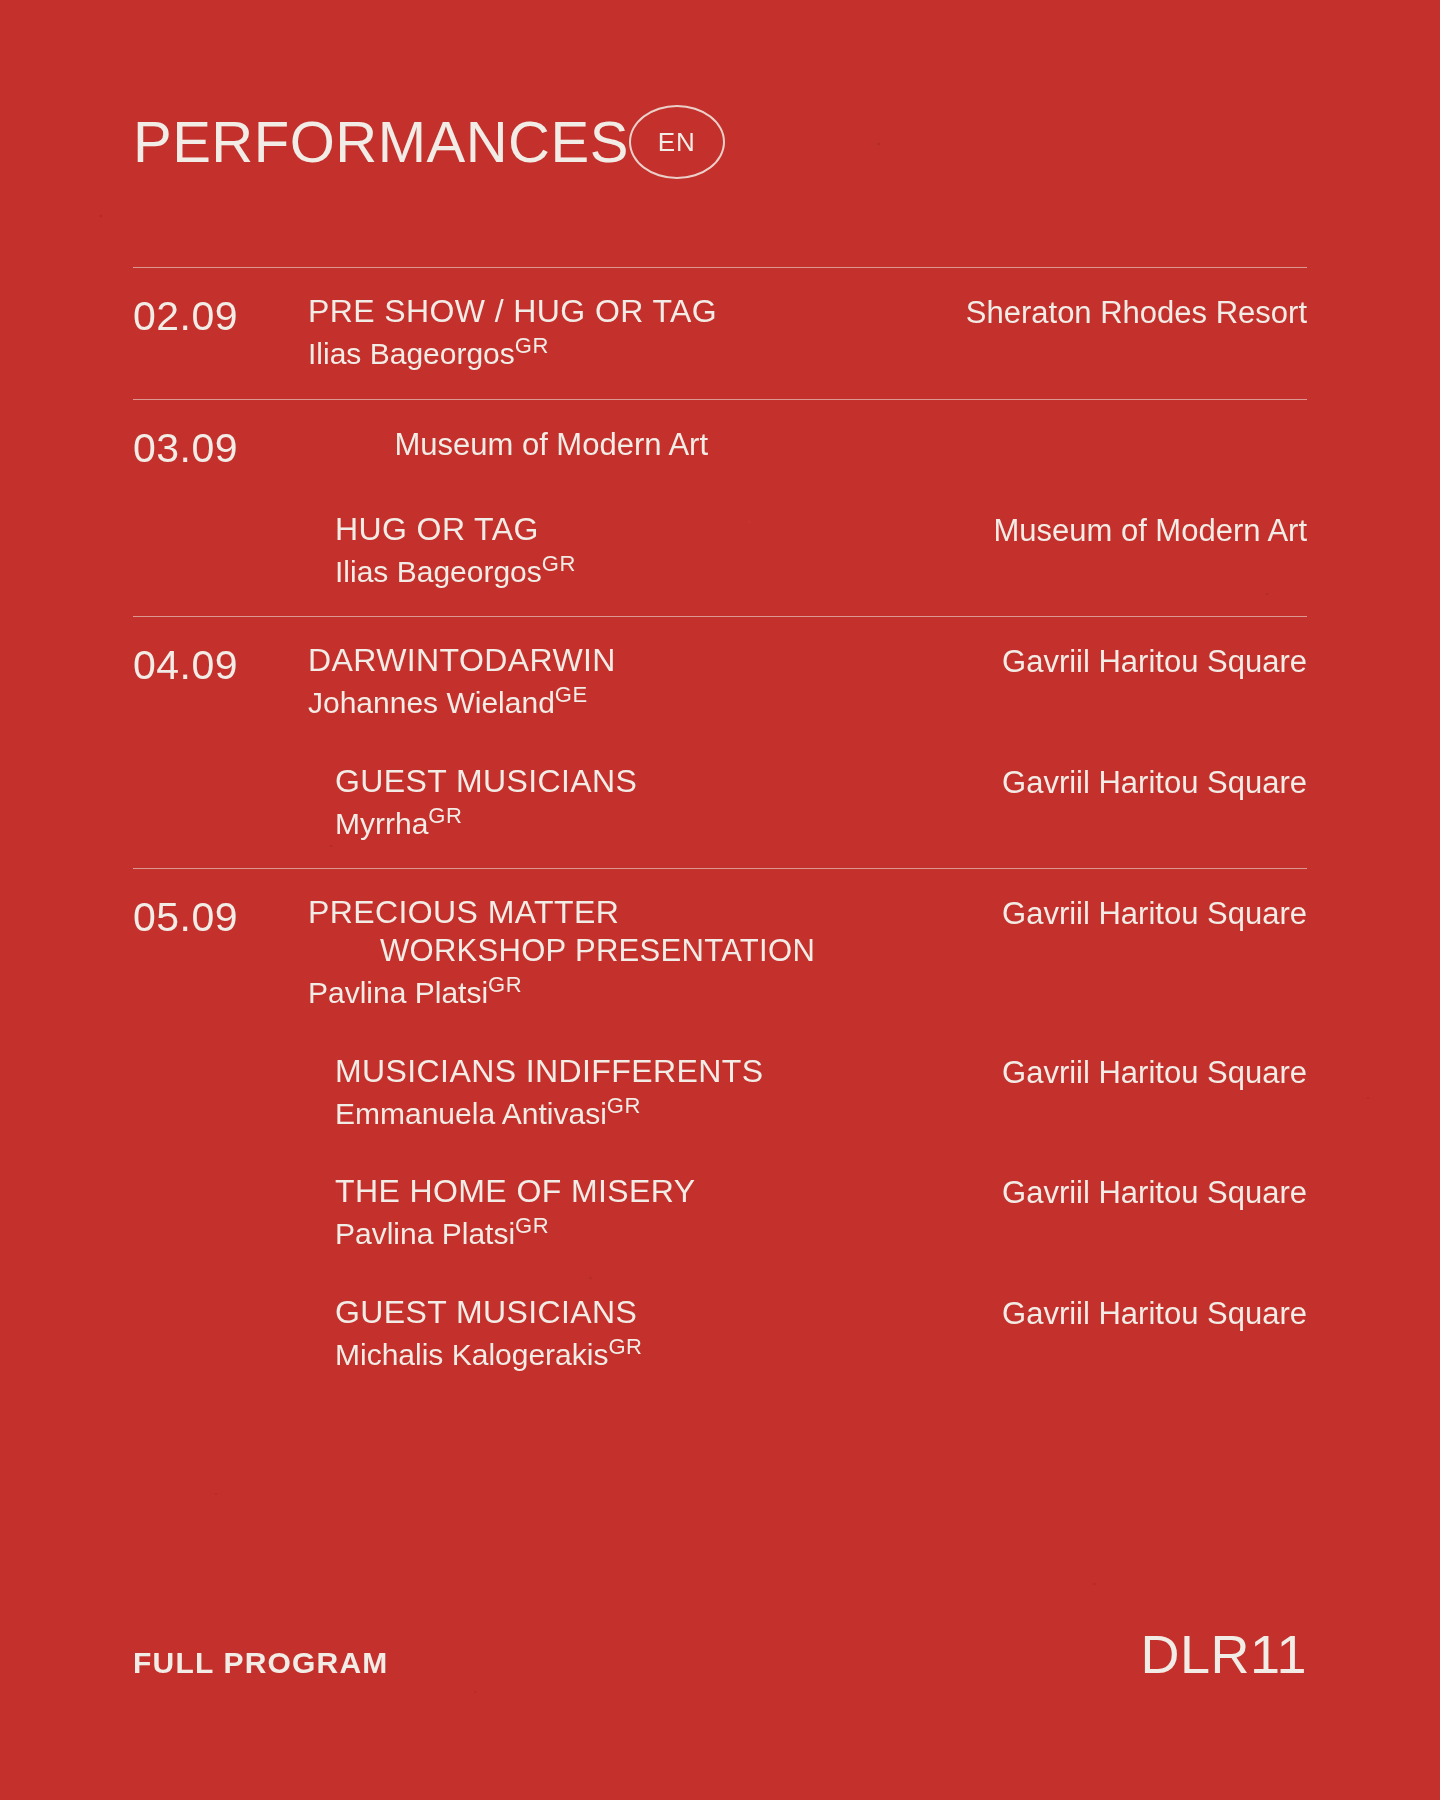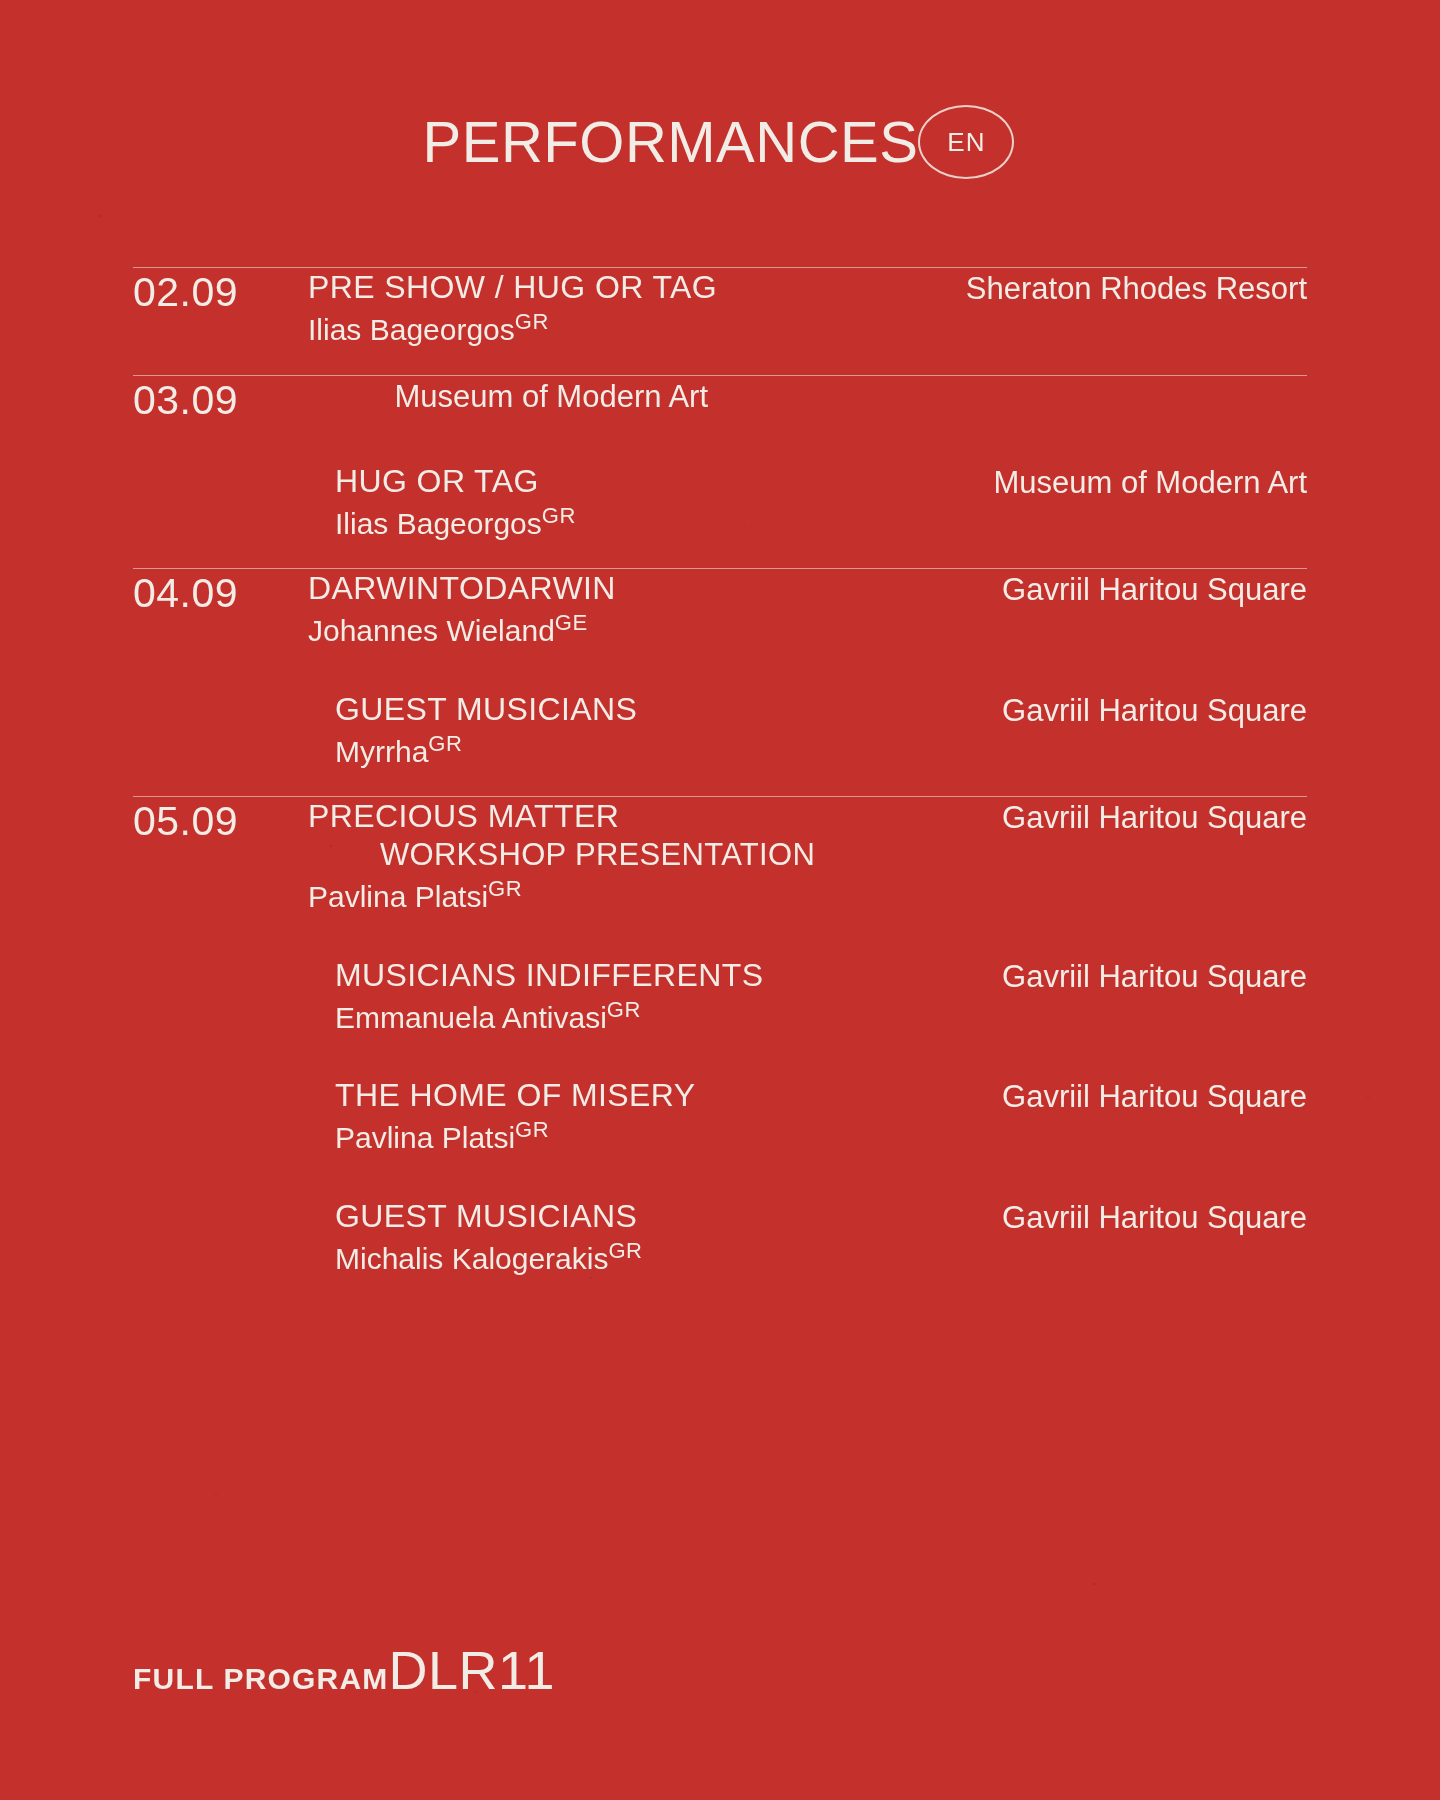--- a/index.html
+++ b/index.html
@@ -38,21 +38,21 @@
     width: 1440px;
     height: 1800px;
     box-sizing: border-box;
     padding: 0 133px;
   }
 
   
   .header {
     display: flex;
     align-items: center;
-    justify-content: center;
+    justify-content: flex-start;
     padding-top: 105px;
   }
   .title {
     font-size: 58px;
     letter-spacing: 0.5px;
     font-weight: 400;
     line-height: 1;
     margin: 0;
     white-space: nowrap;
   }
@@ -69,20 +69,21 @@
     box-sizing: border-box;
     margin-right: 3px;
   }
 
   
   .schedule {
     margin-top: 88px;
   }
   .day {
     border-top: 1.5px solid rgba(242,236,230,.55);
+    padding-top: 24px;
     padding-bottom: 26px;
   }
   .day:last-of-type {
     padding-bottom: 0;
   }
   .event {
     display: flex;
     align-items: flex-start;
   }
   .event + .event {
@@ -135,24 +136,24 @@
     line-height: 1.22;
     font-weight: 400;
     padding-top: 2px;
   }
 
   
   .footer {
     position: absolute;
     left: 133px;
     right: 133px;
-    bottom: 104px;
+    bottom: 120px;
     display: flex;
     align-items: flex-end;
-    justify-content: flex-start;
+    justify-content: space-between;
   }
   .footer-left {
     font-size: 30px;
     font-weight: 700;
     letter-spacing: 1.2px;
   }
   .footer-right {
     font-size: 54px;
     font-weight: 400;
     letter-spacing: 0.5px;

